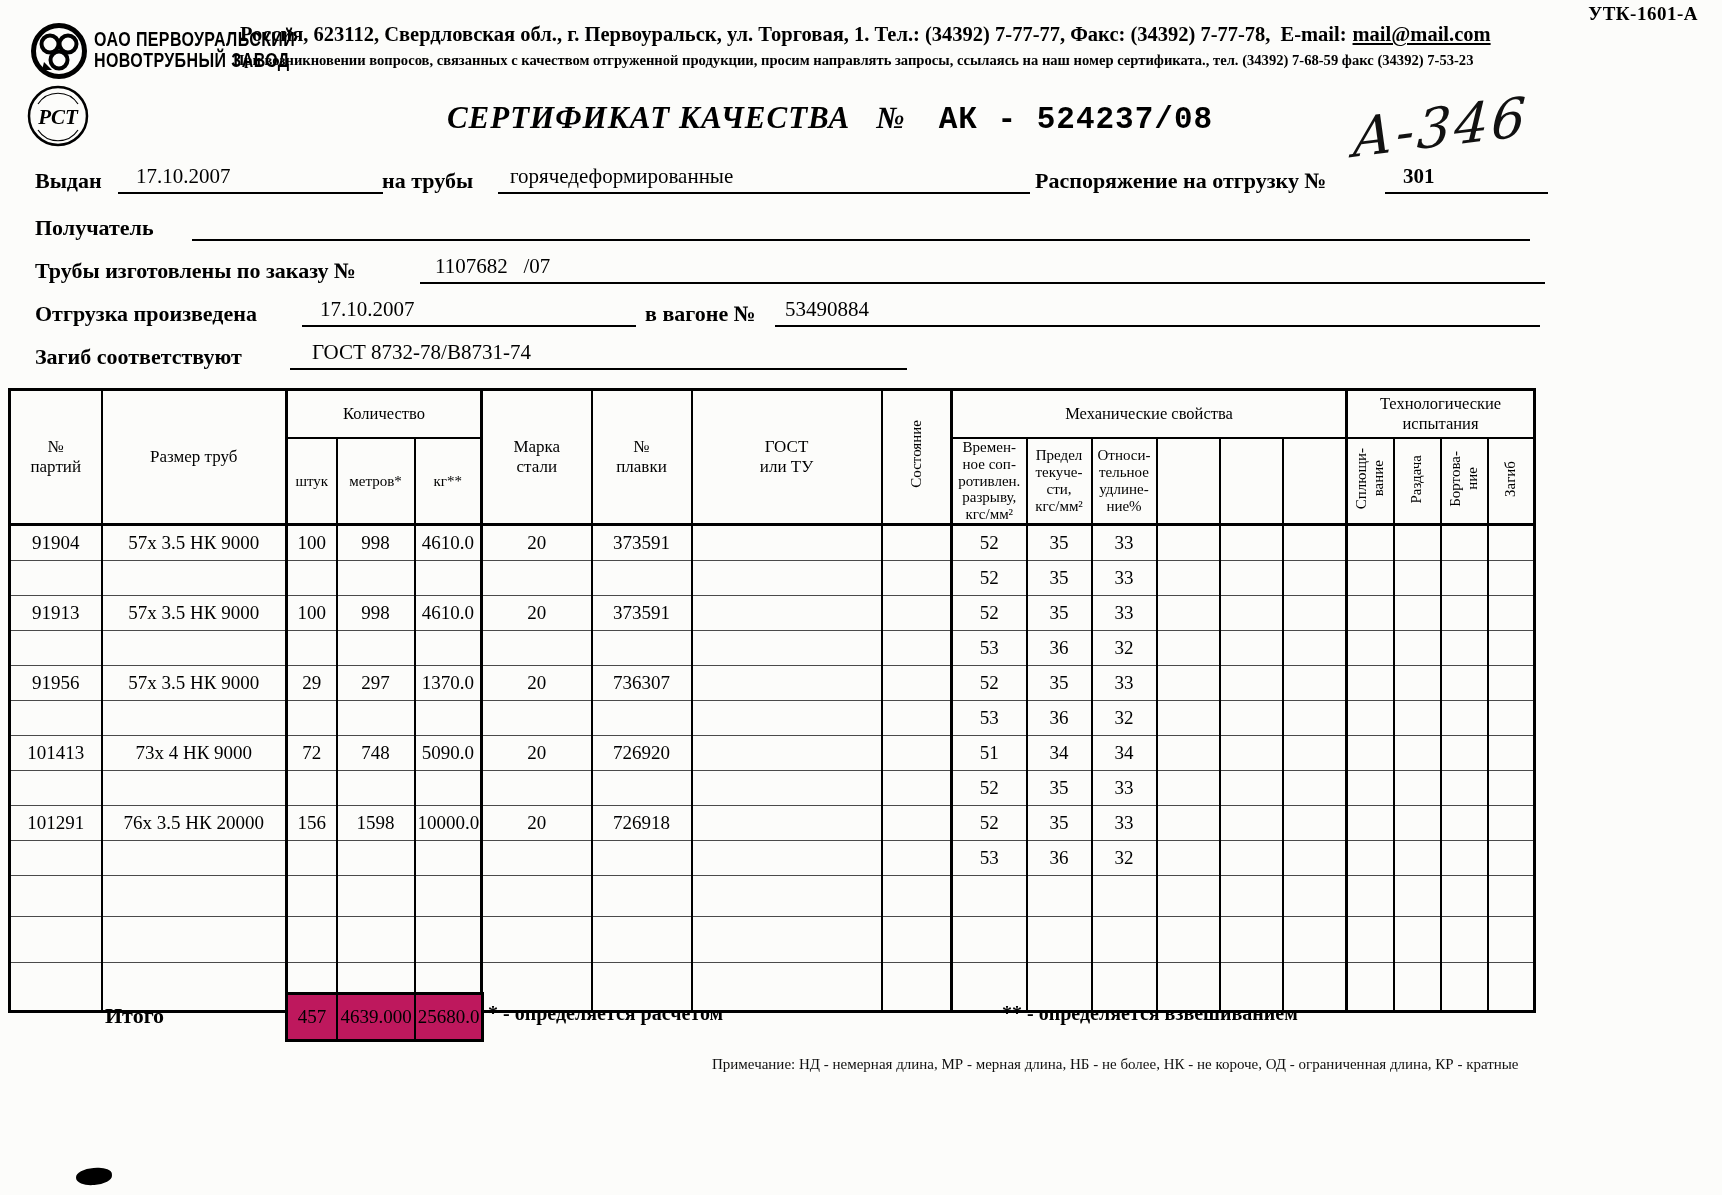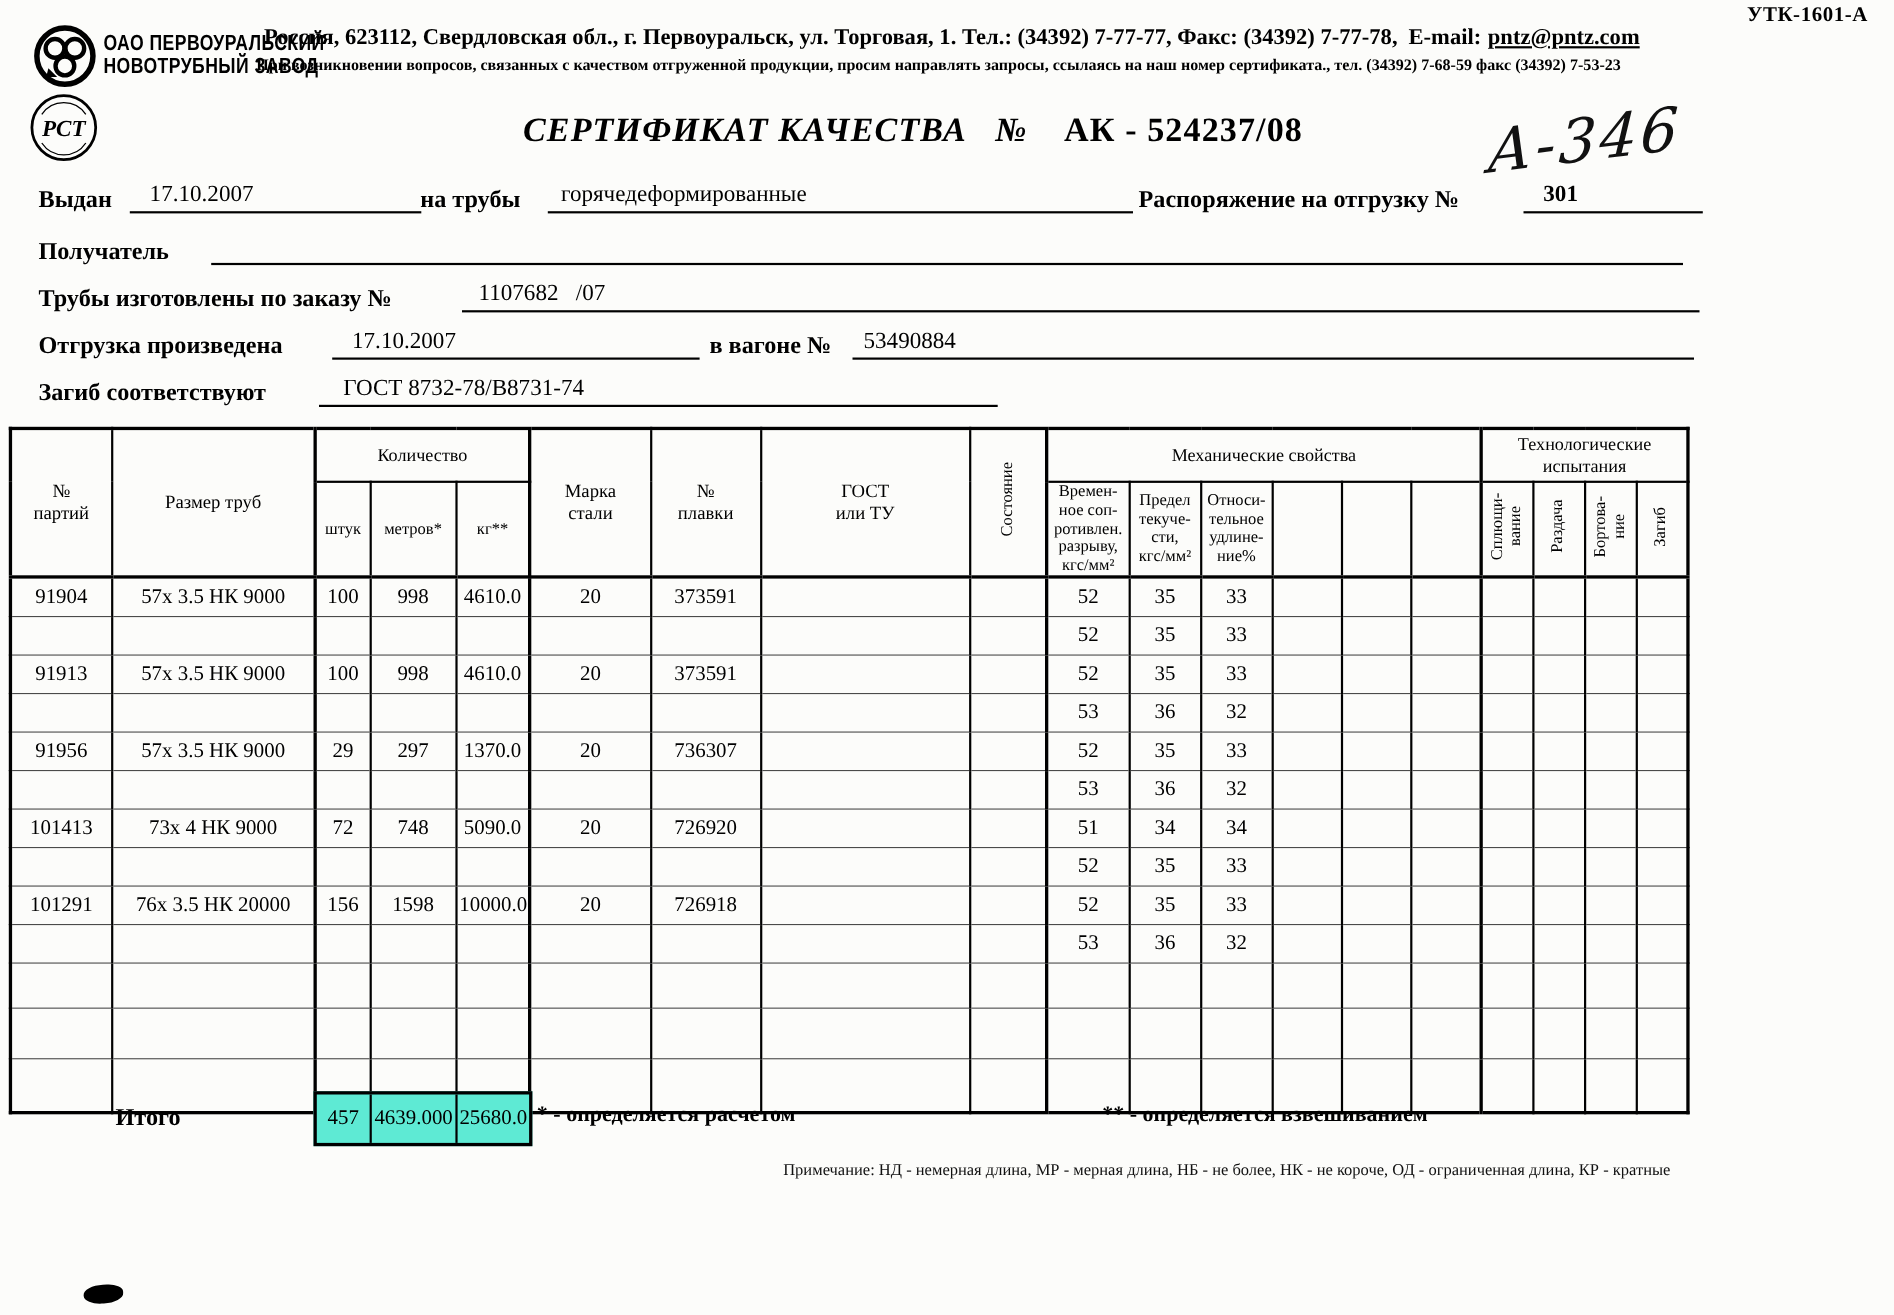--- a/index.html
+++ b/index.html
@@ -16,21 +16,21 @@
     font-size:20px;line-height:21px;white-space:nowrap;transform:scaleX(.8);transform-origin:left top;
     letter-spacing:.5px;}
   .addr1{top:23px;left:240px;width:1215px;text-align:center;font-weight:bold;font-size:20.5px;white-space:nowrap;}
   .addr1 .email-lbl{margin-left:10px;}
   .addr1 .email{margin-left:6px;text-decoration:underline;font-weight:bold;}
   .addr2{top:52px;left:233px;width:1302px;font-weight:bold;font-size:14.6px;white-space:nowrap;}
   .rst{top:84px;left:26px;width:64px;height:64px;}
   .title{top:100px;left:420px;width:820px;text-align:center;font-style:italic;font-weight:bold;
     font-size:31px;white-space:nowrap;letter-spacing:1px;}
   .title .num-sign{margin-left:26px;}
-  .title .num{margin-left:33px;font-style:normal;}
+  .title .num{margin-left:33px;font-style:normal;font-family:Liberation Mono, monospace;}
   .handwritten{top:96px;left:1352px;font-family:"DejaVu Serif",serif;font-style:italic;
     font-size:54px;transform:rotate(-7deg) skewX(-10deg);letter-spacing:3px;color:#111;}
   
   .f-label{font-weight:bold;font-size:22px;white-space:nowrap;}
   .f-line{border-bottom:2px solid #000;font-size:21px;white-space:pre;height:28px;}
   .f-value{white-space:pre;}
   
   table.cert{position:absolute;left:8px;top:388px;width:1525px;table-layout:fixed;
     border-collapse:collapse;border:3px solid #000;}
   table.cert th, table.cert td{border-left:2px solid #000;padding:0 2px;overflow:hidden;}
@@ -45,21 +45,21 @@
   .vert{writing-mode:vertical-rl;transform:rotate(180deg);display:inline-block;
     font-size:15px;line-height:1.15;max-height:110px;}
   thead .vert{font-size:15px;}
   tbody td{border-top:1px solid #4a4a4a;text-align:center;font-size:19px;height:34px;}
   tbody tr:first-child td{border-top:none;}
   tbody tr:nth-child(11) td{height:40px;}
   tbody tr:nth-child(12) td{height:45px;}
   tbody tr:nth-child(13) td{height:47px;}
   
   .totals-label{top:1003px;left:105px;width:130px;text-align:left;font-weight:bold;font-size:22px;}
-  .totals-box{top:992px;left:285px;display:flex;border:3px solid #000;height:44px;background:#5eead4;}
+  .totals-box{top:992px;left:285px;display:flex;border:3px solid #000;height:44px;background:#be185d;}
   .totals-box .tcell{font-size:19px;text-align:center;line-height:44px;}
   .totals-box .tcell + .tcell{border-left:2px solid #000;}
   .t-pcs{width:48px;} .t-met{width:76px;} .t-kg{width:65px;font-size:18px;}
   .fn{font-weight:bold;font-size:20px;white-space:nowrap;}
   .fn-calc{top:1002px;left:488px;}
   .fn-weigh{top:1002px;left:1002px;}
   .legend{top:1056px;left:712px;font-size:15px;white-space:nowrap;color:#111;}
   .artifact{top:1168px;left:76px;width:36px;height:17px;background:#000;border-radius:50% 40% 50% 45%;transform:rotate(-3deg);}
 </style>
 </head>
@@ -73,21 +73,21 @@
   <circle cx="38" cy="22" r="8.5" fill="none" stroke="#000" stroke-width="4"></circle>
   <circle cx="29" cy="38" r="8.5" fill="none" stroke="#000" stroke-width="4"></circle>
   <path d="M14 40 L22 48 L12 48 Z" fill="#000"></path>
 </svg>
 <div class="abs logo-text">
   <div>ОАО ПЕРВОУРАЛЬСКИЙ</div>
   <div>НОВОТРУБНЫЙ  ЗАВОД</div>
 </div>
 
 <div class="abs addr1">
-  <span>Россия, 623112, Свердловская обл., г. Первоуральск, ул. Торговая, 1. Тел.: (34392) 7-77-77, Факс: (34392) 7-77-78,</span><span class="email-lbl">E-mail:</span><span class="email">pntz@pntz.com</span>
+  <span>Россия, 623112, Свердловская обл., г. Первоуральск, ул. Торговая, 1. Тел.: (34392) 7-77-77, Факс: (34392) 7-77-78,</span><span class="email-lbl">E-mail:</span><span class="email">mail@mail.com</span>
 </div>
 <div class="abs addr2">При возникновении вопросов, связанных с качеством отгруженной продукции, просим направлять запросы, ссылаясь на наш номер сертификата., тел. (34392) 7-68-59 факс (34392) 7-53-23</div>
 
 <svg class="abs rst" viewBox="0 0 64 64">
   <circle cx="32" cy="32" r="29" fill="none" stroke="#000" stroke-width="2.5"></circle>
   <path d="M12 20 A 24 24 0 0 1 52 20" fill="none" stroke="#000" stroke-width="1.2"></path>
   <path d="M12 46 A 24 24 0 0 0 52 46" fill="none" stroke="#000" stroke-width="1.2"></path>
   <text x="32" y="40" text-anchor="middle" font-family="Liberation Serif, serif" font-size="21" font-weight="bold" font-style="italic">РСТ</text>
 </svg>
 

